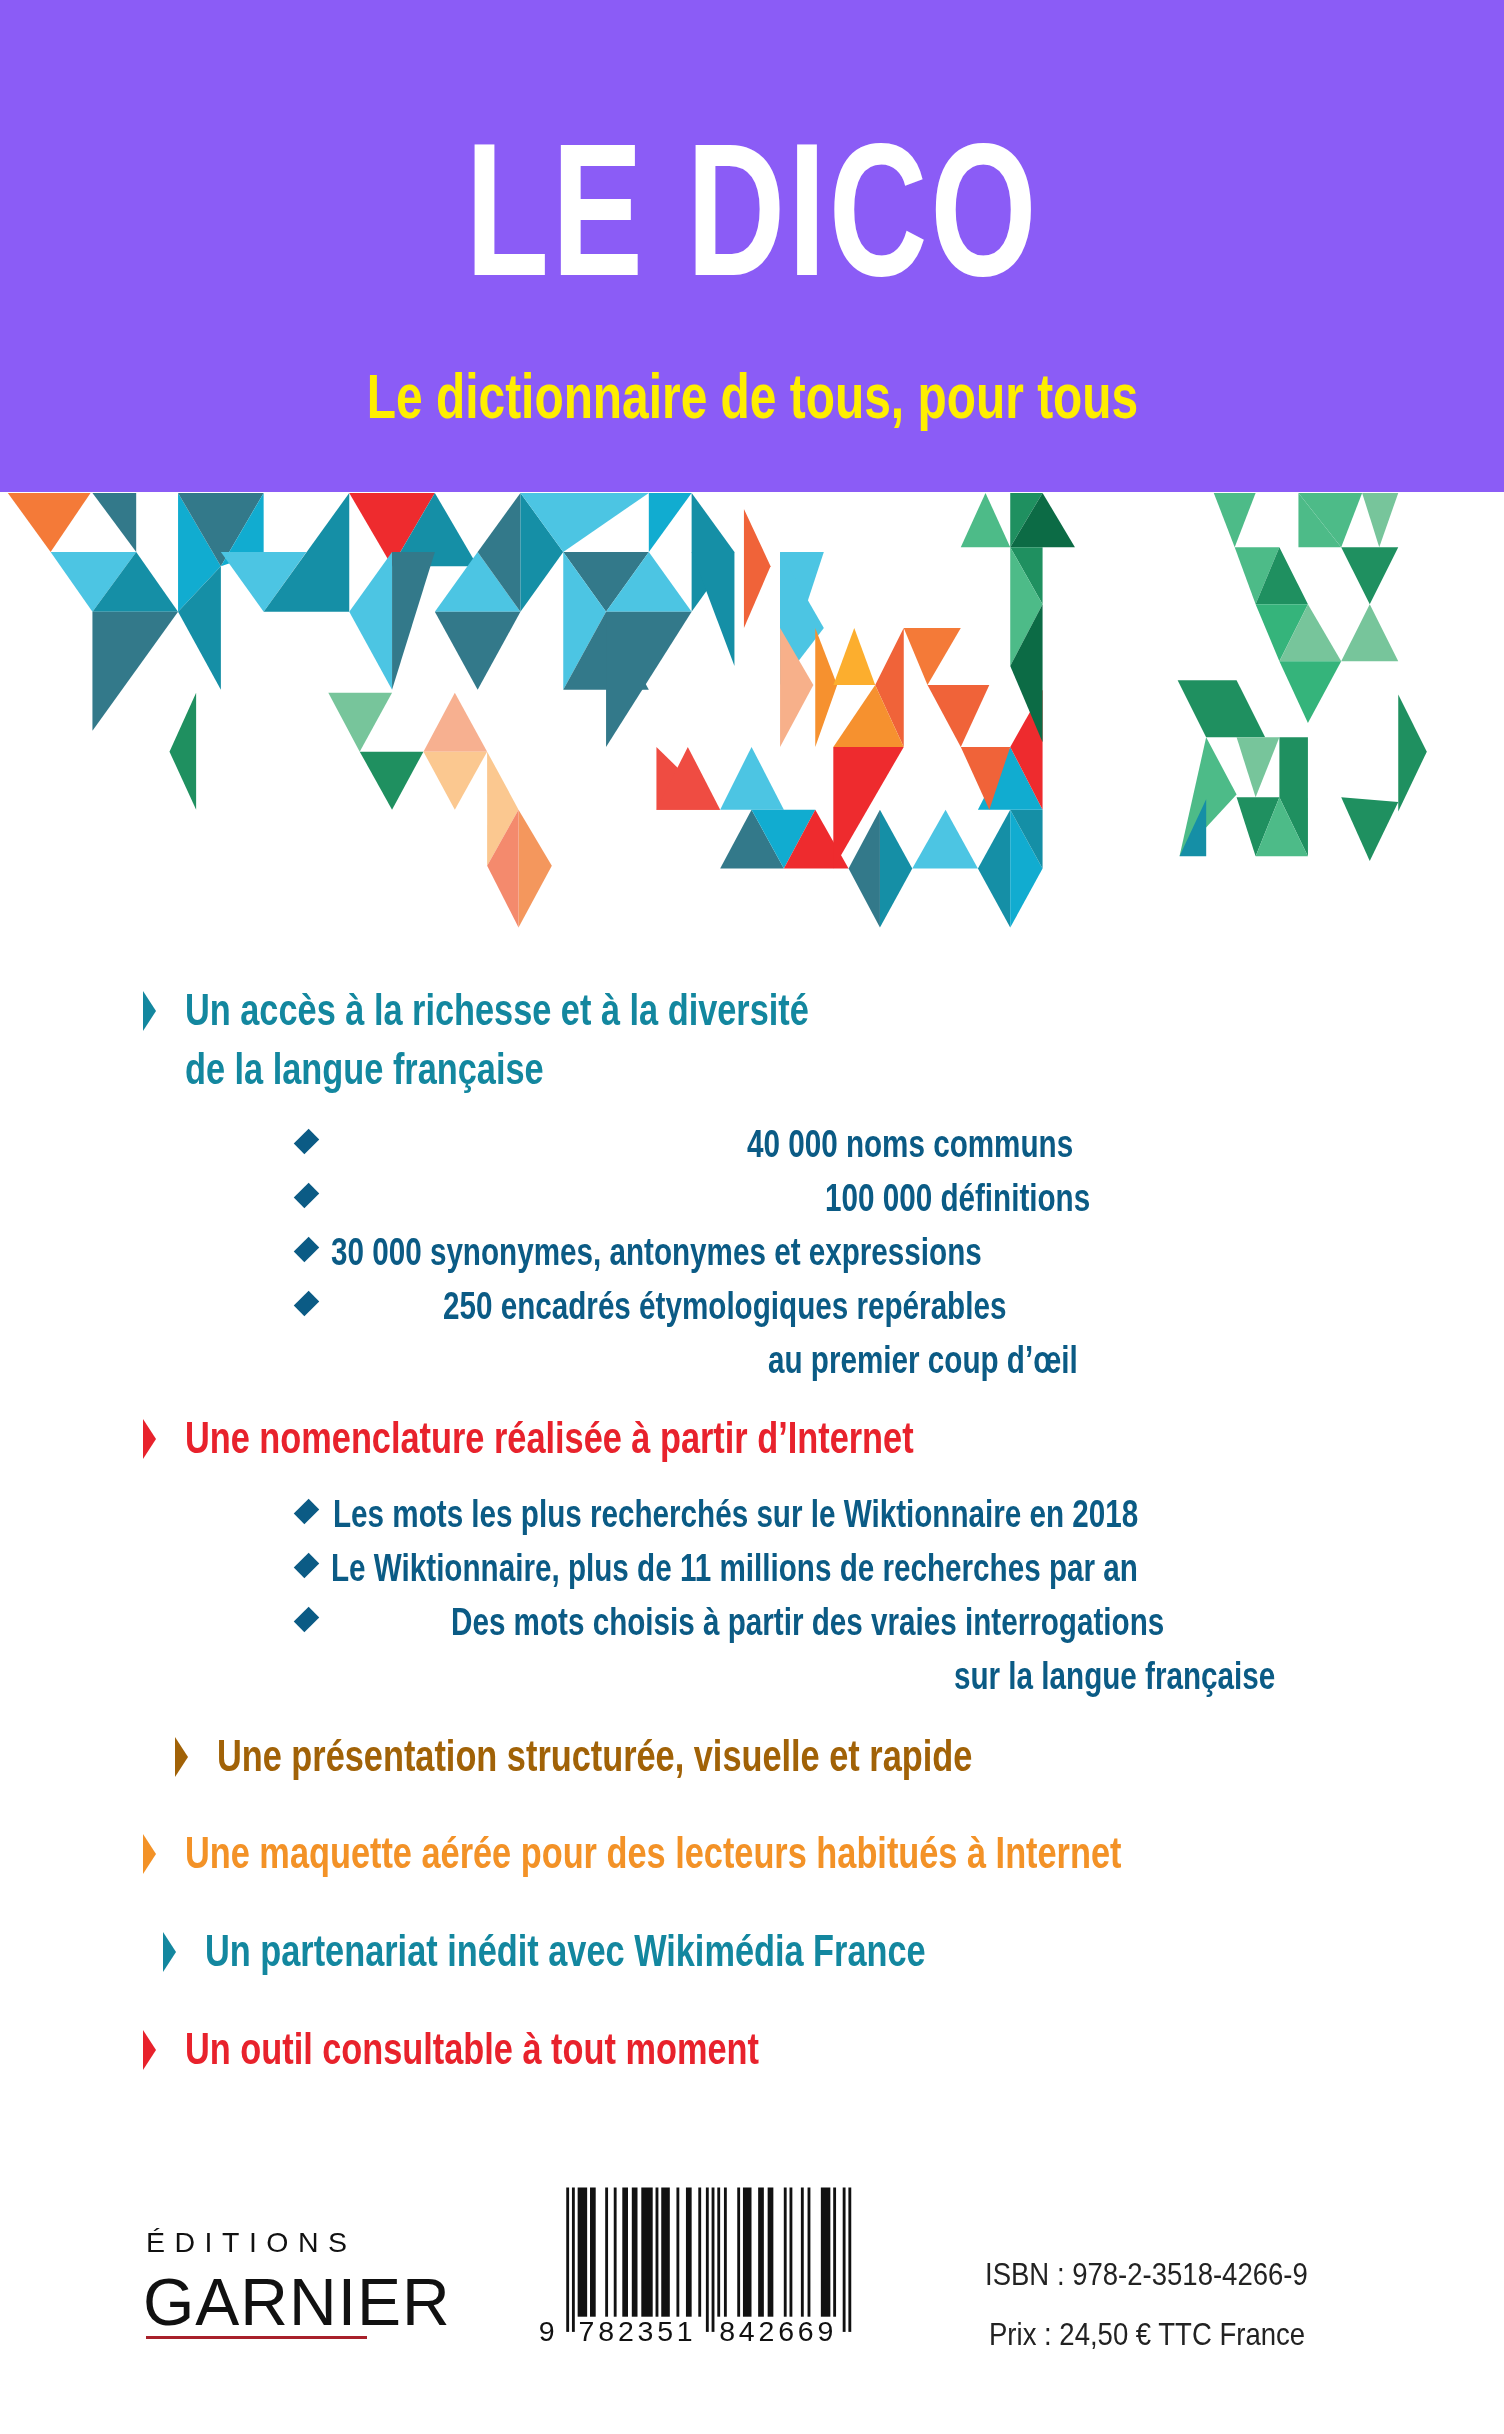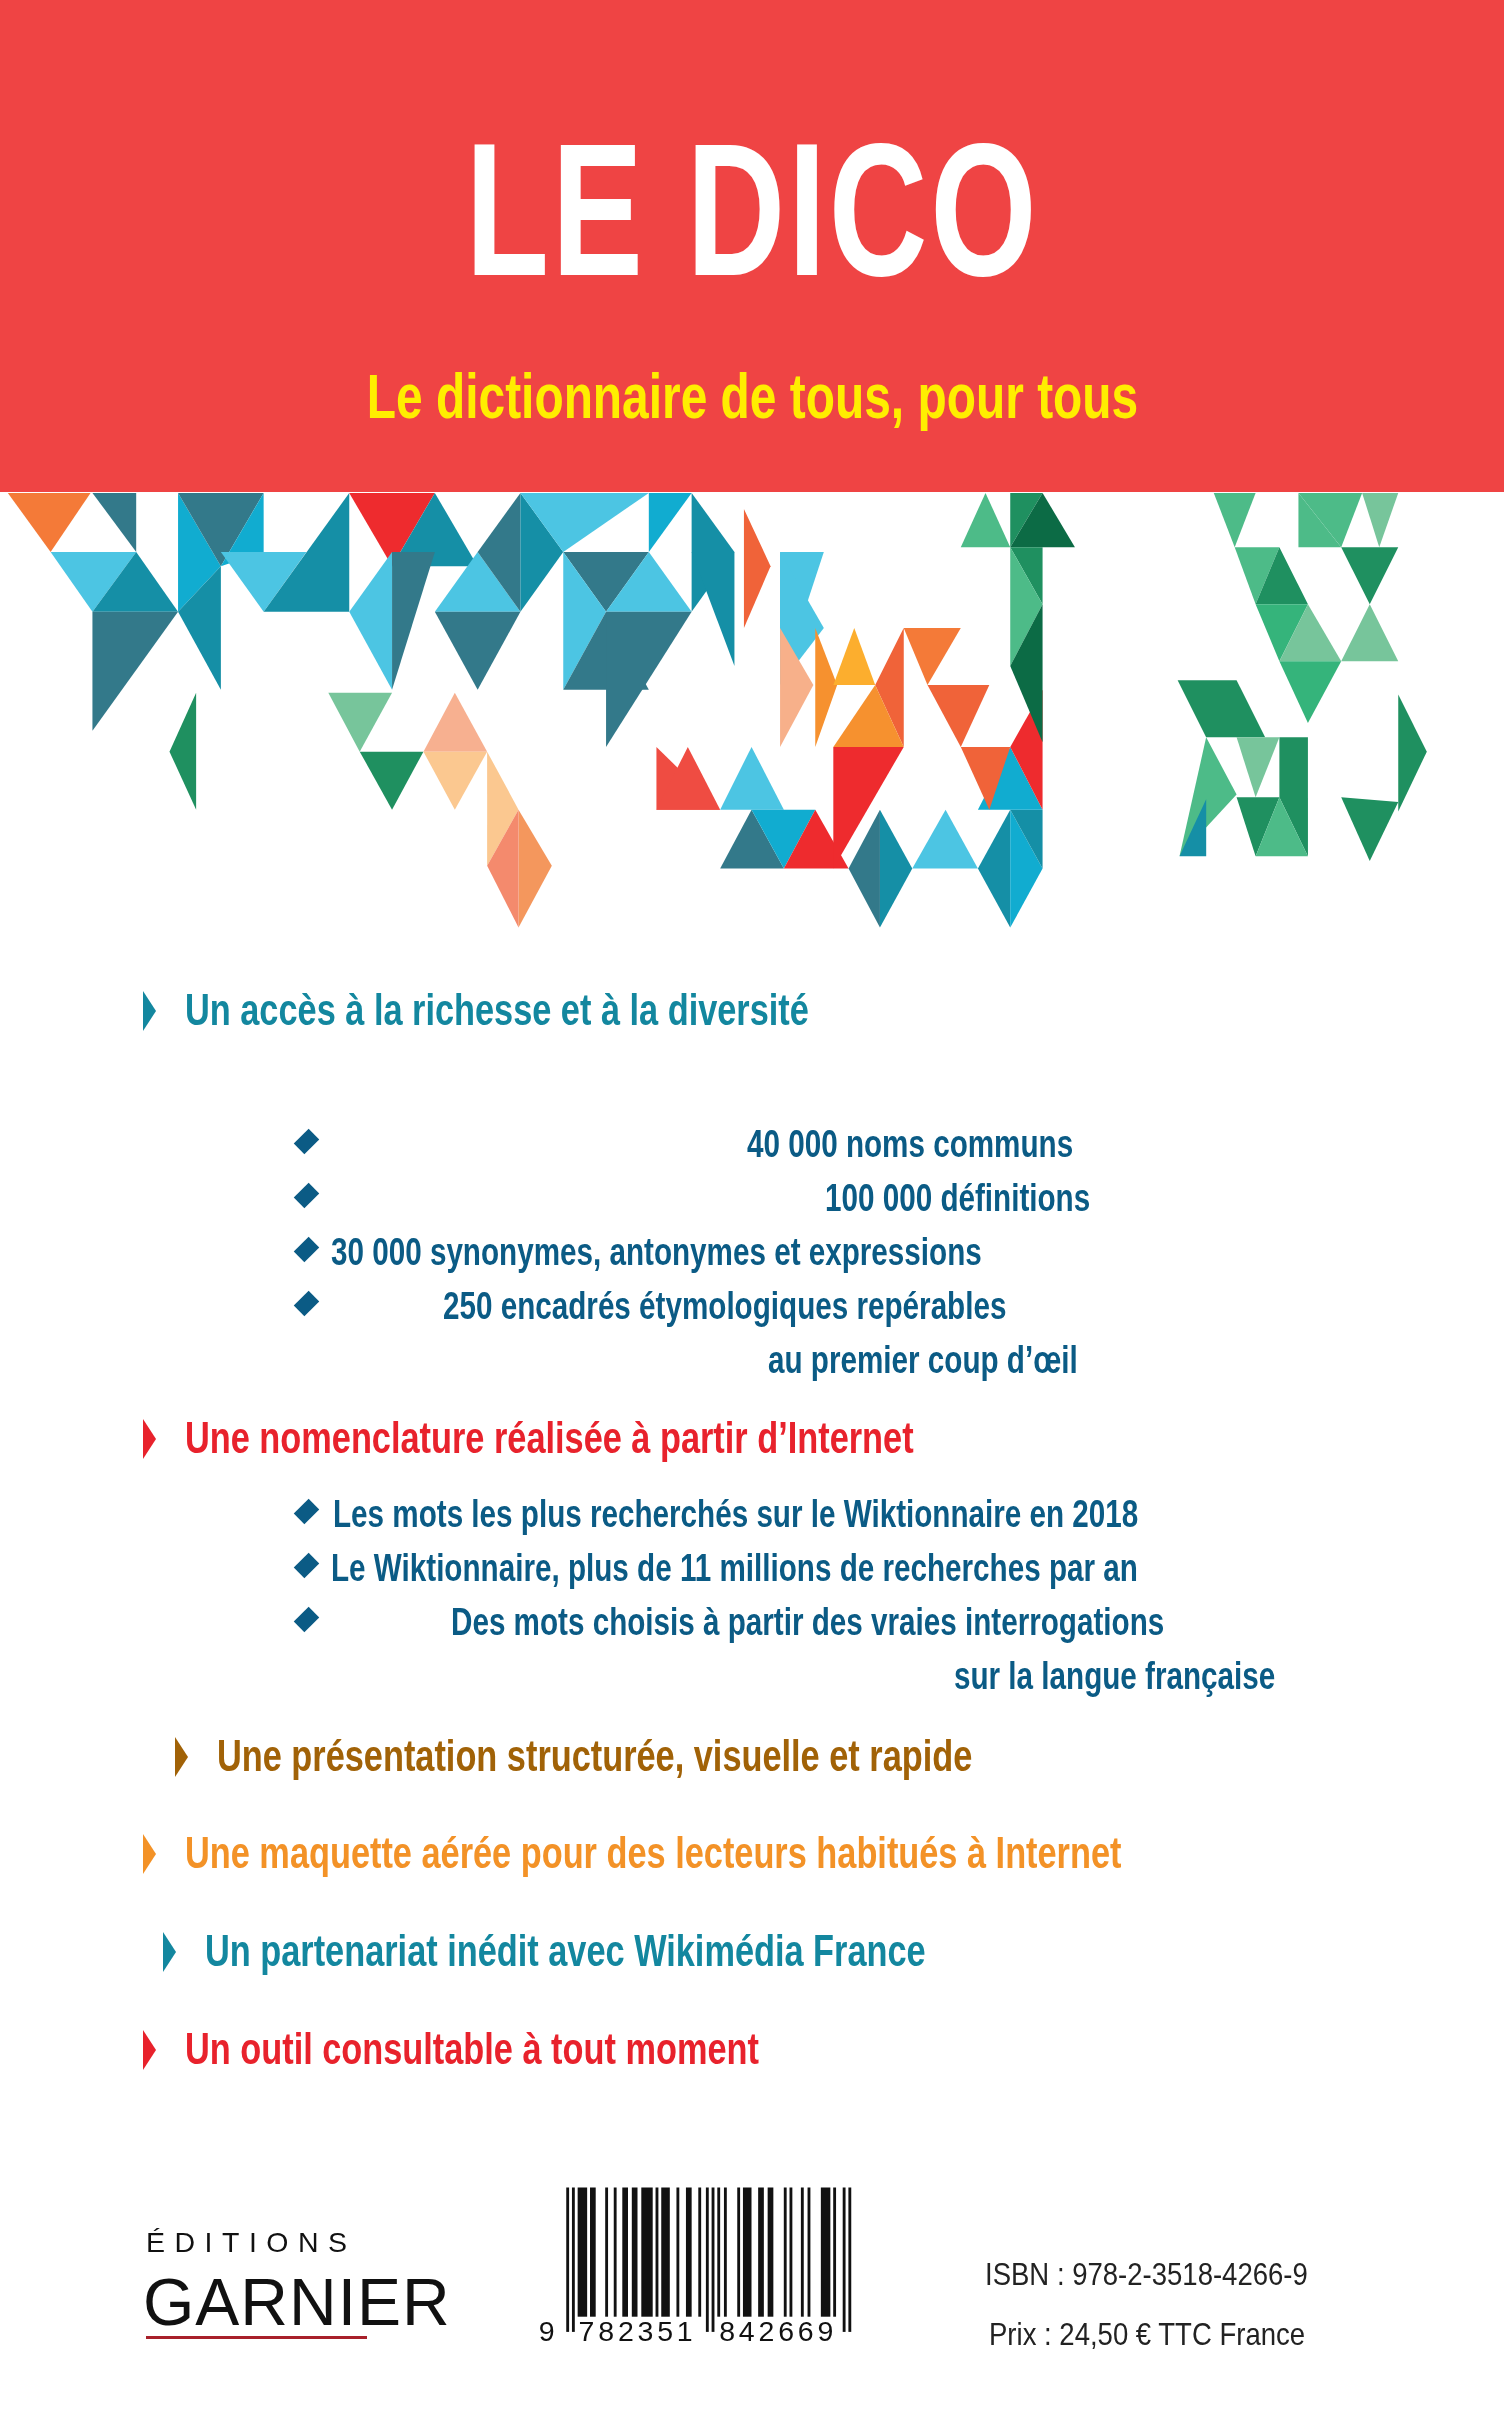--- a/index.html
+++ b/index.html
@@ -1,20 +1,20 @@
 <!DOCTYPE html>
 <html style="font-size:15px"><head>
 <meta charset="utf-8">
 <style>
   html, body { margin: 0; padding: 0; background: #ffffff; }
   body { width: 1505px; height: 2435px; position: relative; overflow: hidden; font-family: "Liberation Sans", "DejaVu Sans", sans-serif; }
 
   .header {
     position: absolute; left: 0; top: 0; width: 1505px; height: 492px;
-    background: #ef4444;
+    background: #8b5cf6;
   }
   .title {
     position: absolute; left: 0; top: 114px; width: 1505px; text-align: center;
     color: #ffffff; font-family: "Liberation Sans", "DejaVu Sans", sans-serif; font-weight: bold;
     font-size: 190px; line-height: 190px; letter-spacing: 3.8px;
     transform: scaleX(0.72); transform-origin: center;
   }
   .subtitle {
     position: absolute; left: 0; top: 358px; width: 1505px; text-align: center;
     color: #ffee00; font-weight: bold; font-size: 63px; line-height: 76px;
@@ -148,20 +148,23 @@
   <polygon points="1470,730 1500,790 1470,853" fill="#1f9060"></polygon>
   <polygon points="1410,838 1470,843 1440,905" fill="#1f9060"></polygon>
 </svg>
 
 <div>
 
   <div class="bullet-block" style="top:980px; color:#13879f;">
     <div class="main-bullet">
       <span class="arrow"></span>
       <span class="txt">Un accès à la richesse et à la diversité</span>
+    </div>
+    <div class="main-bullet">
+      <span class="txt">de la langue française</span>
     </div>
   </div>
   <div class="sub-list" style="top:1117px;">
     <div class="sub-item"><span class="diamond"></span><span class="txt">40 000 noms communs</span></div>
     <div class="sub-item"><span class="diamond"></span><span class="txt">100 000 définitions</span></div>
     <div class="sub-item"><span class="diamond"></span><span class="txt">30 000 synonymes, antonymes et expressions</span></div>
     <div class="sub-item"><span class="diamond"></span><span class="txt">250 encadrés étymologiques repérables</span></div>
     <div class="sub-item cont"><span class="txt">au premier coup d’œil</span></div>
   </div>
 

